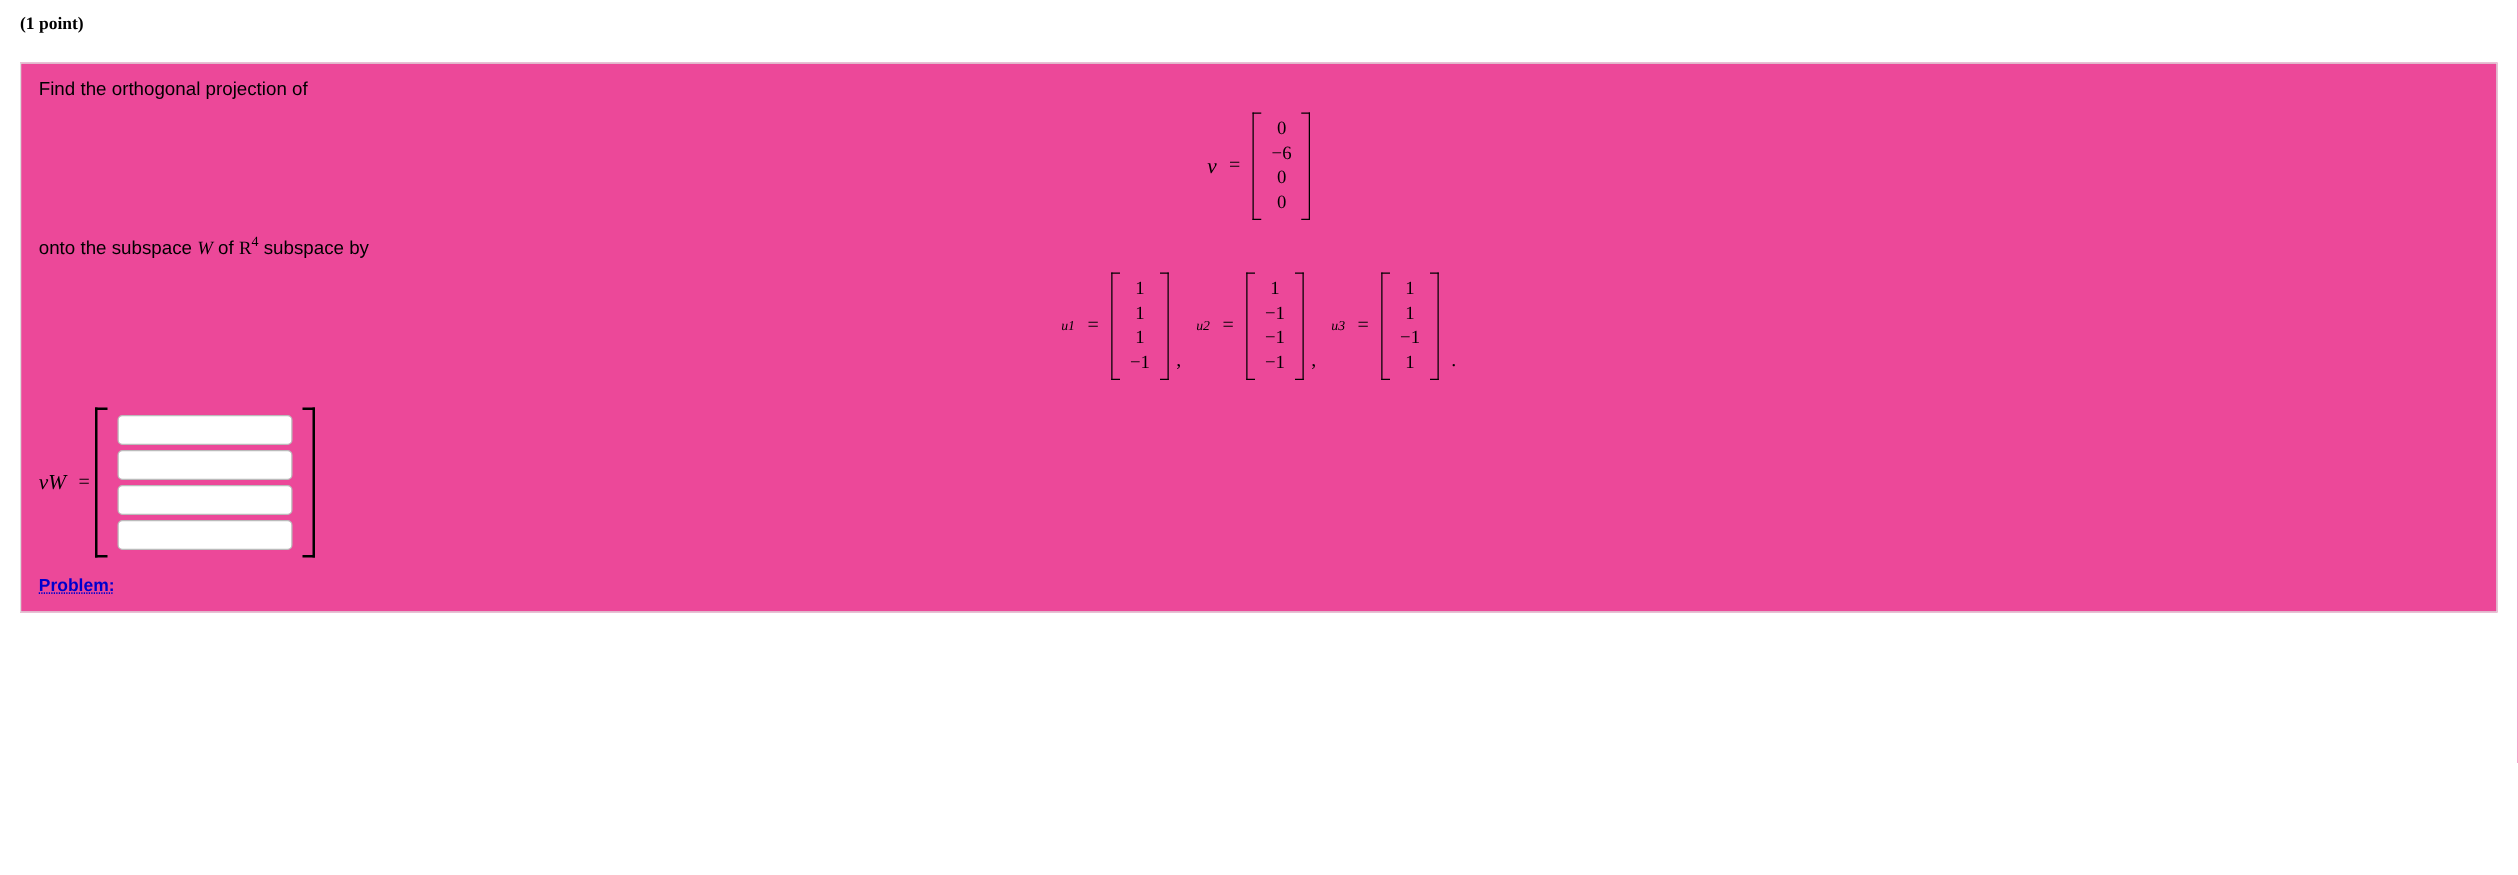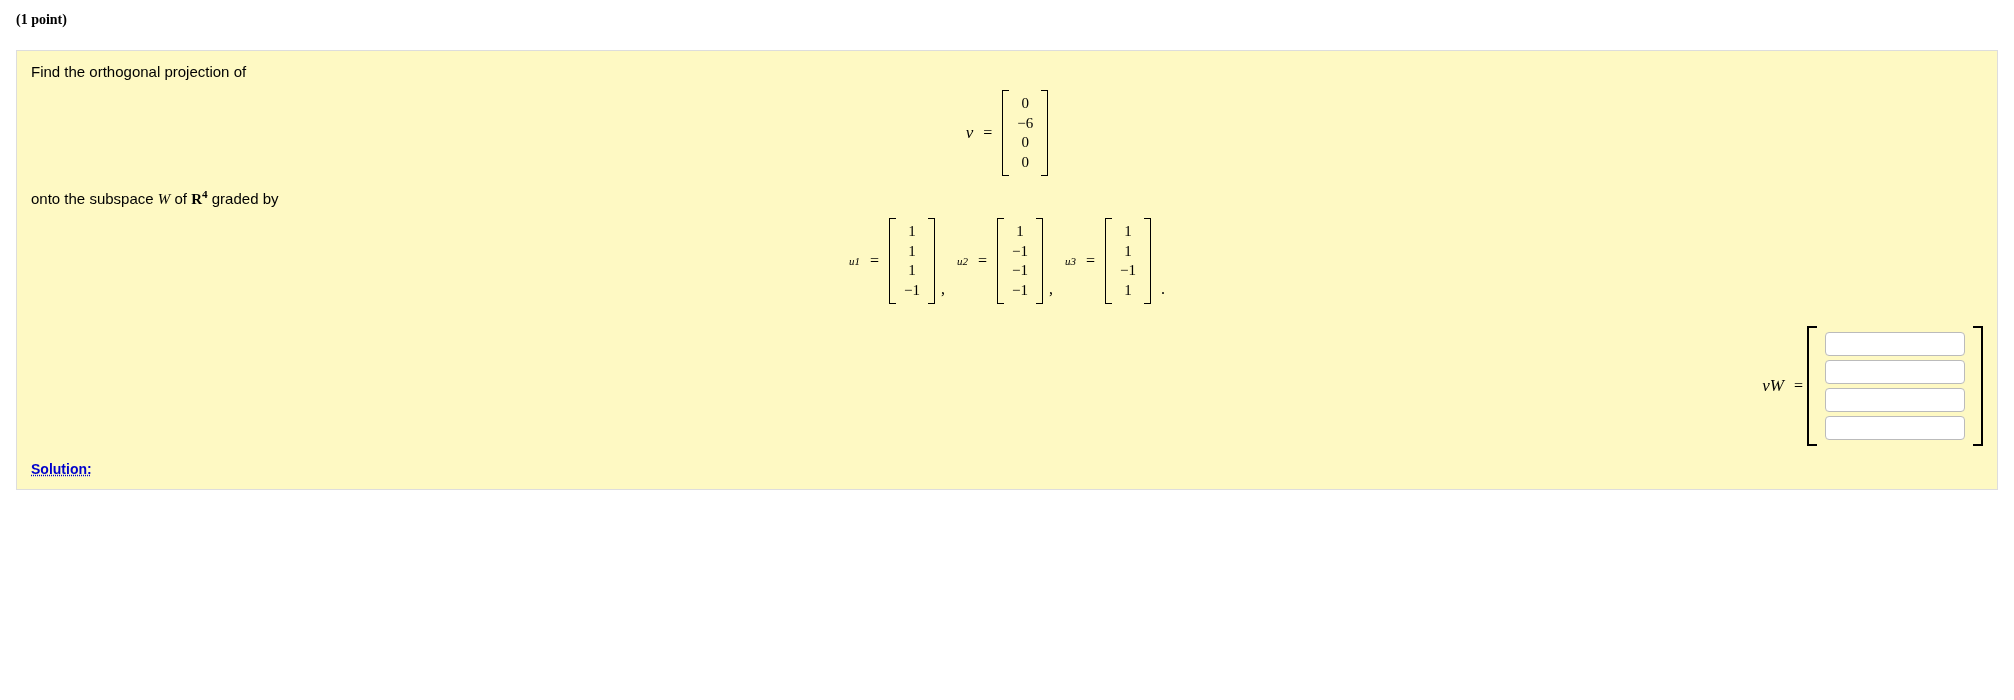--- a/index.html
+++ b/index.html
@@ -23,39 +23,39 @@
     }
     .points {
       font-size: 14px;
       font-weight: bold;
       margin-top: 2px;
       font-family: Liberation Serif, serif;
     }
     .problem-box {
       margin: 16px;
       border: 1px solid #ddd;
-      background: #fef9c3;
+      background: #ec4899;
       padding: 12px 14px;
       font-size: 15px;
     }
     .prompt {
       margin-bottom: 8px;
     }
     .math-block {
       text-align: center;
       margin: 10px 0 14px 0;
       font-family: "Times New Roman", Times, serif;
     }
     .math-inline {
       font-family: "Times New Roman", Times, serif;
       font-style: italic;
     }
     .math-bold {
       font-family: "Times New Roman", Times, serif;
-      font-weight: bold;
+      font-weight: normal;
     }
     .eqrow {
       display: inline-flex;
       align-items: center;
       gap: 6px;
     }
     .varname {
       font-style: italic;
       font-size: 17px;
     }
@@ -95,21 +95,20 @@
       min-width: 20px;
     }
     .spanned-by {
       margin: 6px 0 8px 0;
     }
     .answer-row {
       display: flex;
       align-items: center;
       margin: 22px 0 14px 0;
       font-family: "Times New Roman", Times, serif;
-      justify-content: flex-end;
     }
     .answer-label {
       font-style: italic;
       font-size: 17px;
       margin-right: 6px;
     }
     .answer-matrix {
       display: inline-flex;
       align-items: stretch;
     }
@@ -186,21 +185,21 @@
           <span class="matcell">−6</span>
           <span class="matcell">0</span>
           <span class="matcell">0</span>
         </span>
         <span class="bracket right"></span>
       </span>
     </span>
   </div>
 
   <div class="spanned-by">
-    <span>onto the subspace </span><span class="math-inline">W</span><span> of </span><span class="math-bold"><span>R</span><span class="sup">4</span></span><span> graded by</span>
+    <span>onto the subspace </span><span class="math-inline">W</span><span> of </span><span class="math-bold"><span>R</span><span class="sup">4</span></span><span> subspace by</span>
   </div>
 
   <div class="math-block">
     <span class="eqrow">
       <span class="varsub">u1</span>
       <span class="eqsign">=</span>
       <span class="matrix">
         <span class="bracket left"></span>
         <span class="matcol">
           <span class="matcell">1</span>
@@ -251,16 +250,16 @@
         <input type="text" style="">
         <input type="text" style="">
         <input type="text" style="">
         <input type="text" style="">
       </span>
       <span class="answer-bracket right"></span>
     </span>
   </div>
 
   <div>
-    <a class="solution-link">Solution:</a>
+    <a class="solution-link">Problem:</a>
   </div>
 
 </div>
 
 </body></html>

